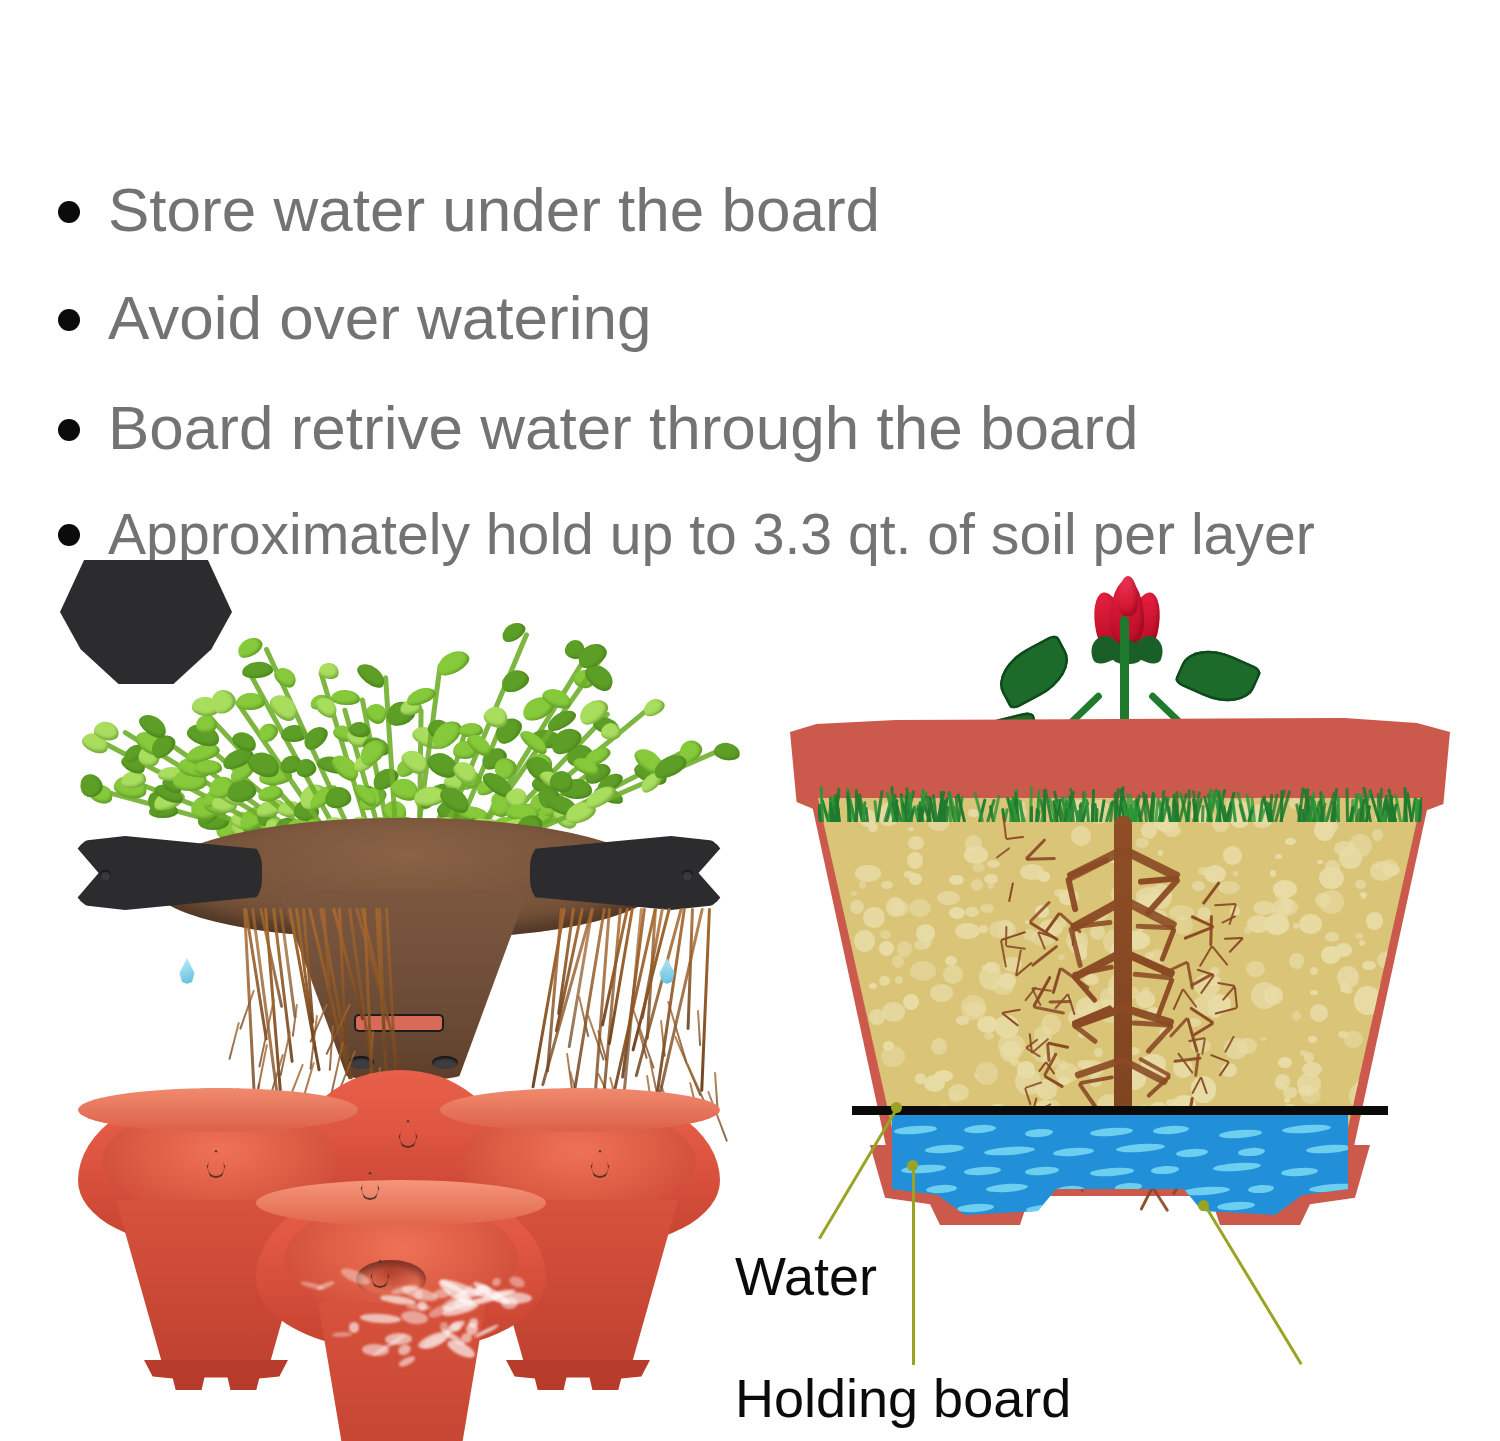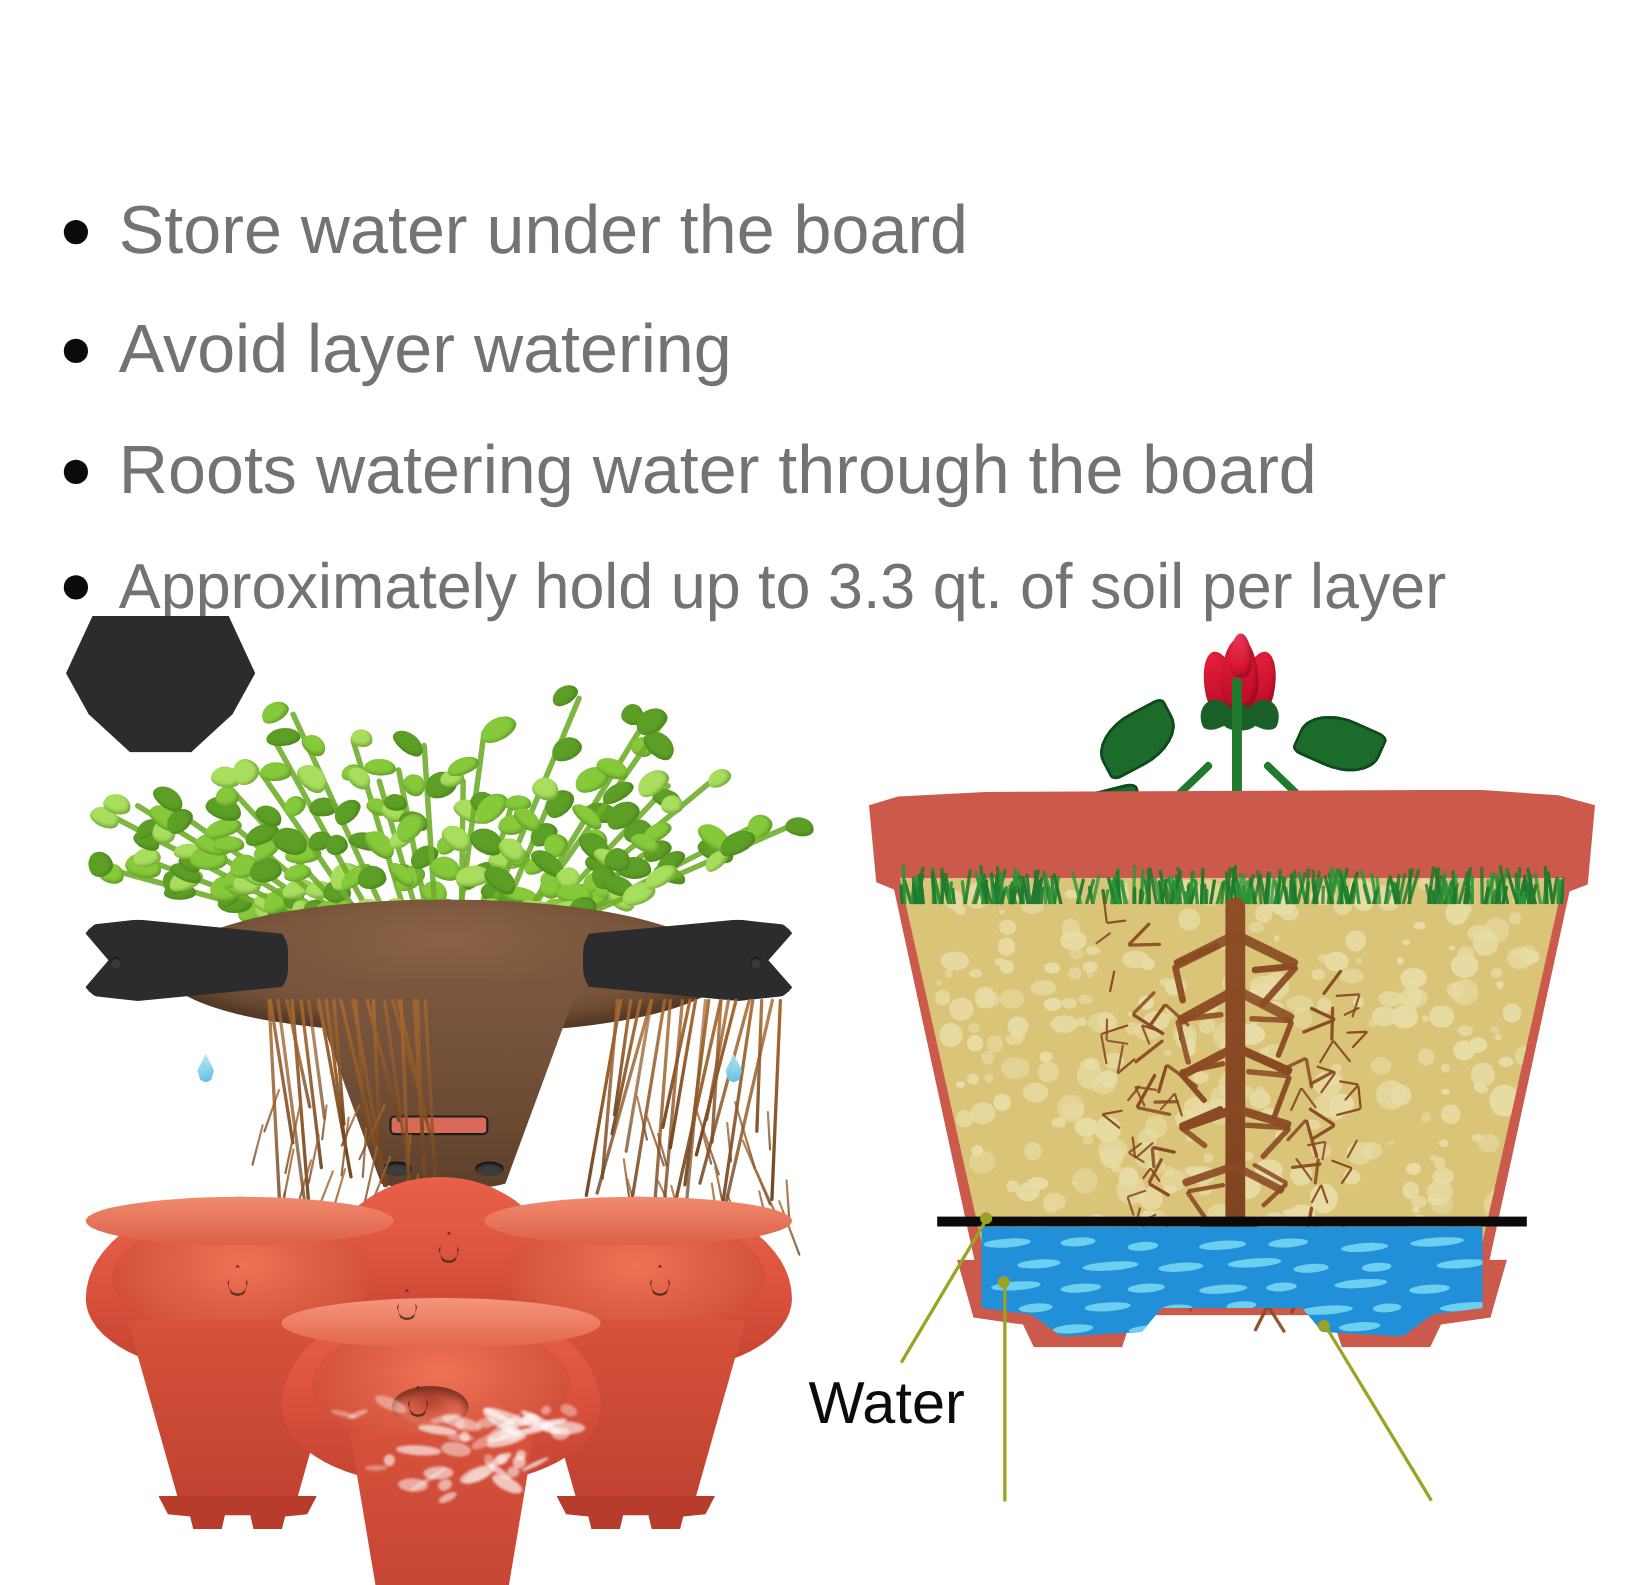--- a/index.html
+++ b/index.html
@@ -381,26 +381,26 @@
 
   <div id="bullet-list">
 
     <div class="bullet-row" id="bullet-0">
       <span class="bullet-dot"></span>
       <span class="bullet-text">Store water under the board</span>
     </div>
 
     <div class="bullet-row" id="bullet-1">
       <span class="bullet-dot"></span>
-      <span class="bullet-text">Avoid layer watering</span>
+      <span class="bullet-text">Avoid over watering</span>
     </div>
 
     <div class="bullet-row" id="bullet-2">
       <span class="bullet-dot"></span>
-      <span class="bullet-text">Roots watering water through the board</span>
+      <span class="bullet-text">Board retrive water through the board</span>
     </div>
 
     <div class="bullet-row" id="bullet-3">
       <span class="bullet-dot"></span>
       <span class="bullet-text">Approximately hold up to 3.3 qt. of soil per layer</span>
     </div>
 
   </div>
 
   <div id="figures">
@@ -1678,14 +1678,15 @@
         <div class="leader-dot" style="left:890.5px;top:541.5px;background:#9BA323;"></div>
         <div class="leader" style="left:912px;top:805px;width:200px;transform:rotate(-90deg);background:#9BA323;"></div>
         <div class="leader-dot" style="left:906.5px;top:599.5px;background:#9BA323;"></div>
         <div class="leader" style="left:1300px;top:805px;width:187.1069213043708px;transform:rotate(-121.22633846782931deg);background:#9BA323;"></div>
         <div class="leader-dot" style="left:1197.5px;top:639.5px;background:#9BA323;"></div>
       </div>
 
   </div>
 
   <div class="callout-label" id="label-soil">Water</div>
+  <div class="callout-label" id="label-holding-board">Holding board</div>
 
 </div>
 
 </body></html>

